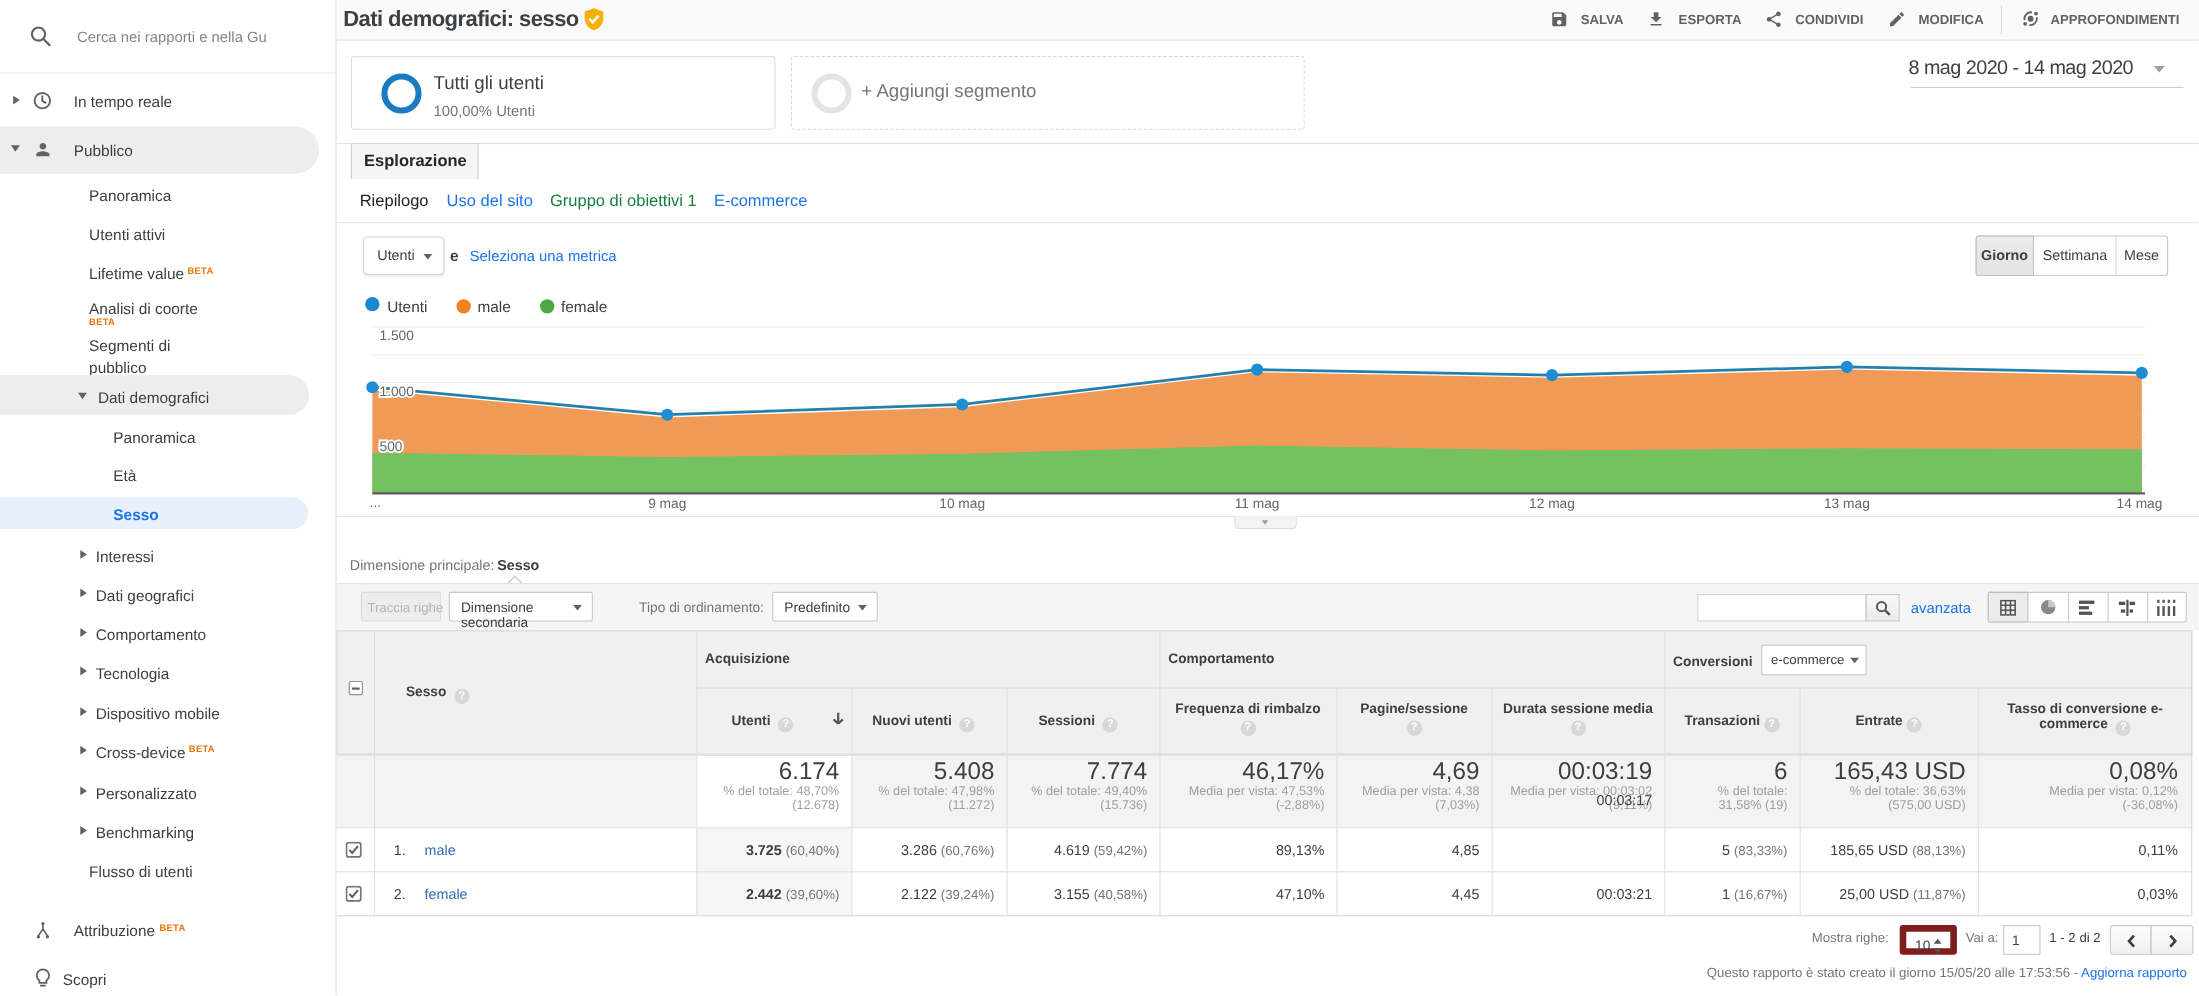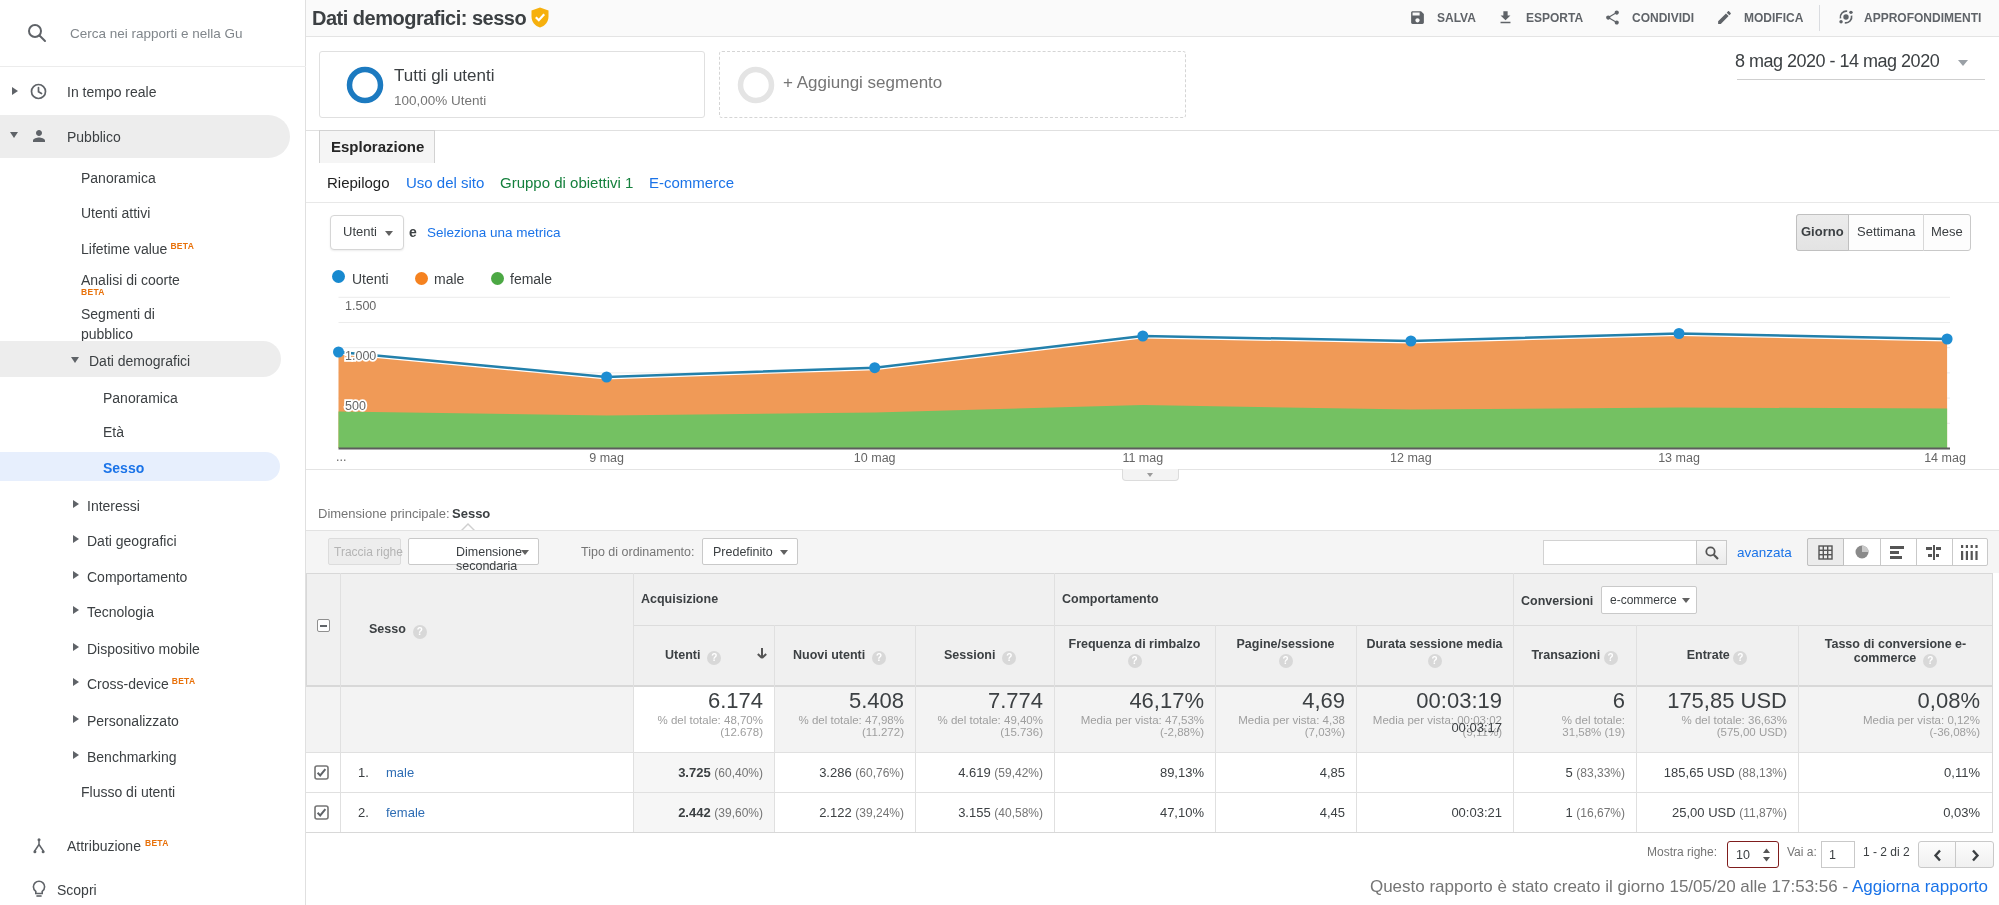--- a/index.html
+++ b/index.html
@@ -217,21 +217,21 @@
 
   <div class="abs" style="left:318px;top:506px;font-size:13px;color:#757575;">Dimensione principale:</div>
   <div class="abs" style="left:452px;top:506px;font-size:13px;font-weight:bold;color:#3c4043;">Sesso</div>
   <div class="abs" style="left:461px;top:523px;width:0;height:0;border-bottom:7px solid #cfcfcf;border-left:7px solid transparent;border-right:7px solid transparent;"></div>
   <div class="abs" style="left:462px;top:525px;width:0;height:0;border-bottom:6px solid #fff;border-left:6px solid transparent;border-right:6px solid transparent;"></div>
 
   <div class="abs" style="left:306px;top:530px;width:1693px;height:43px;background:#f5f5f5;border-top:1px solid #e2e2e2;"></div>
   <div class="abs" style="left:328px;top:538px;width:73px;height:27px;background:#ededed;border:1px solid #dcdcdc;border-radius:2px;">
     <div style="margin:6px 0 0 5px;font-size:12px;color:#b4b4b4;white-space:nowrap;">Traccia righe</div>
   </div>
-  <div class="abs" style="left:408px;top:538px;width:131px;height:27px;background:#fff;border:1px solid #c9c9c9;border-radius:2px;padding-left:37px;">
+  <div class="abs" style="left:408px;top:538px;width:131px;height:27px;background:#fff;border:1px solid #c9c9c9;border-radius:2px;">
     <div style="margin:6px 0 0 10px;font-size:12.5px;color:#3c4043;">Dimensione secondaria</div>
     <div style="position:absolute;right:9px;top:11px;width:0;height:0;border-top:5px solid #616161;border-left:4.5px solid transparent;border-right:4.5px solid transparent;"></div>
   </div>
   <div class="abs" style="left:581px;top:545px;font-size:12.5px;color:#757575;">Tipo di ordinamento:</div>
   <div class="abs" style="left:702px;top:538px;width:96px;height:27px;background:#fff;border:1px solid #c9c9c9;border-radius:2px;">
     <div style="margin:6px 0 0 10px;font-size:12.5px;color:#3c4043;">Predefinito</div>
     <div style="position:absolute;right:9px;top:11px;width:0;height:0;border-top:5px solid #616161;border-left:4.5px solid transparent;border-right:4.5px solid transparent;"></div>
   </div>
 
   <div class="abs" style="left:1543px;top:540px;width:154px;height:25px;background:#fff;border:1px solid #d2d2d2;"></div>
@@ -347,21 +347,21 @@
   <div class="bignum" style="right:956px;top:688px;">7.774</div>
   <div class="subnum" style="right:956px;top:714px;">% del totale: 49,40%<br>(15.736)</div>
   <div class="bignum" style="right:795px;top:688px;">46,17%</div>
   <div class="subnum" style="right:795px;top:714px;">Media per vista: 47,53%<br>(-2,88%)</div>
   <div class="bignum" style="right:654px;top:688px;">4,69</div>
   <div class="subnum" style="right:654px;top:714px;">Media per vista: 4,38<br>(7,03%)</div>
   <div class="bignum" style="right:497px;top:688px;">00:03:19</div>
   <div class="subnum" style="right:497px;top:714px;">Media per vista: 00:03:02<br>(9,11%)</div>
   <div class="bignum" style="right:374px;top:688px;">6</div>
   <div class="subnum" style="right:374px;top:714px;">% del totale:<br>31,58% (19)</div>
-  <div class="bignum" style="right:212px;top:688px;">175,85 USD</div>
+  <div class="bignum" style="right:212px;top:688px;">165,43 USD</div>
   <div class="subnum" style="right:212px;top:714px;">% del totale: 36,63%<br>(575,00 USD)</div>
   <div class="bignum" style="right:19px;top:688px;">0,08%</div>
   <div class="subnum" style="right:19px;top:714px;">Media per vista: 0,12%<br>(-36,08%)</div>
 
   <svg class="abs" style="left:314px;top:765px;" width="15" height="15" viewBox="0 0 15 15">
     <rect x="1" y="1" width="13" height="13" rx="2" fill="#fff" stroke="#757575" stroke-width="1.6"></rect>
     <path d="M3.6 7.8 L6.2 10.4 L11.4 4.2" fill="none" stroke="#5f6368" stroke-width="2"></path>
   </svg>
   <div class="cellv" style="left:358px;top:765px;">1.</div>
   <div class="cellv" style="left:386px;top:765px;color:#2e6db4;">male</div>
@@ -385,21 +385,21 @@
   <div class="cellv" style="right:1095px;top:805px;margin-left:32px;">2.122 <span class="pct">(39,24%)</span></div>
   <div class="cellv" style="right:956px;top:805px;">3.155 <span class="pct">(40,58%)</span></div>
   <div class="cellv" style="right:795px;top:805px;">47,10%</div>
   <div class="cellv" style="right:654px;top:805px;">4,45</div>
   <div class="cellv" style="right:497px;top:805px;">00:03:21</div>
   <div class="cellv" style="right:374px;top:805px;">1 <span class="pct">(16,67%)</span></div>
   <div class="cellv" style="right:212px;top:805px;">25,00 USD <span class="pct">(11,87%)</span></div>
   <div class="cellv" style="right:19px;top:805px;">0,03%</div>
 
   <div class="abs" style="left:1647px;top:845px;font-size:12px;color:#757575;">Mostra righe:</div>
-  <div class="abs" style="left:1727px;top:841px;width:52px;height:27px;background:#fff;border:1px solid #7f1d1d;border-radius:3px;">
+  <div class="abs" style="left:1727px;top:841px;width:52px;height:27px;background:#fff;border:6px solid #7f1d1d;border-radius:3px;">
     <div style="margin:6px 0 0 8px;font-size:12.5px;color:#3c4043;">10</div>
     <svg style="position:absolute;right:7px;top:6px;" width="9" height="14" viewBox="0 0 9 14">
       <path d="M4.5 0.5 L8 5 L1 5 Z" fill="#555"></path>
         <path d="M4.5 13.5 L8 9 L1 9 Z" fill="#555"></path>
     </svg>
   </div>
   <div class="abs" style="left:1787px;top:845px;font-size:12px;color:#757575;">Vai a:</div>
   <div class="abs" style="left:1821px;top:841px;width:34px;height:27px;background:#fff;border:1px solid #c9c9c9;">
     <div style="margin:6px 0 0 7px;font-size:12.5px;color:#3c4043;">1</div>
   </div>
@@ -407,15 +407,15 @@
   <div class="abs" style="left:1918px;top:841px;width:38px;height:27px;background:linear-gradient(#fdfdfd,#f0f0f0);border:1px solid #c9c9c9;border-radius:3px 0 0 3px;">
     <svg style="position:absolute;left:14px;top:7px;" width="9" height="13" viewBox="0 0 9 13">
         <path d="M7 1.5 L2.5 6.5 L7 11.5" fill="none" stroke="#3c4043" stroke-width="2.4"></path>
       </svg>
   </div>
   <div class="abs" style="left:1955px;top:841px;width:39px;height:27px;background:linear-gradient(#fdfdfd,#f0f0f0);border:1px solid #c9c9c9;border-radius:0 3px 3px 0;">
     <svg style="position:absolute;left:15px;top:7px;" width="9" height="13" viewBox="0 0 9 13">
         <path d="M2 1.5 L6.5 6.5 L2 11.5" fill="none" stroke="#3c4043" stroke-width="2.4"></path>
       </svg>
   </div>
-  <div class="abs" style="right:11px;top:877px;font-size:17px;color:#757575;">Questo rapporto è stato creato il giorno 15/05/20 alle 17:53:56 - <span style="color:#1a73e8;">Aggiorna rapporto</span></div>
+  <div class="abs" style="right:11px;top:877px;font-size:12px;color:#757575;">Questo rapporto è stato creato il giorno 15/05/20 alle 17:53:56 - <span style="color:#1a73e8;">Aggiorna rapporto</span></div>
 
 </div>
 
 </body></html>

